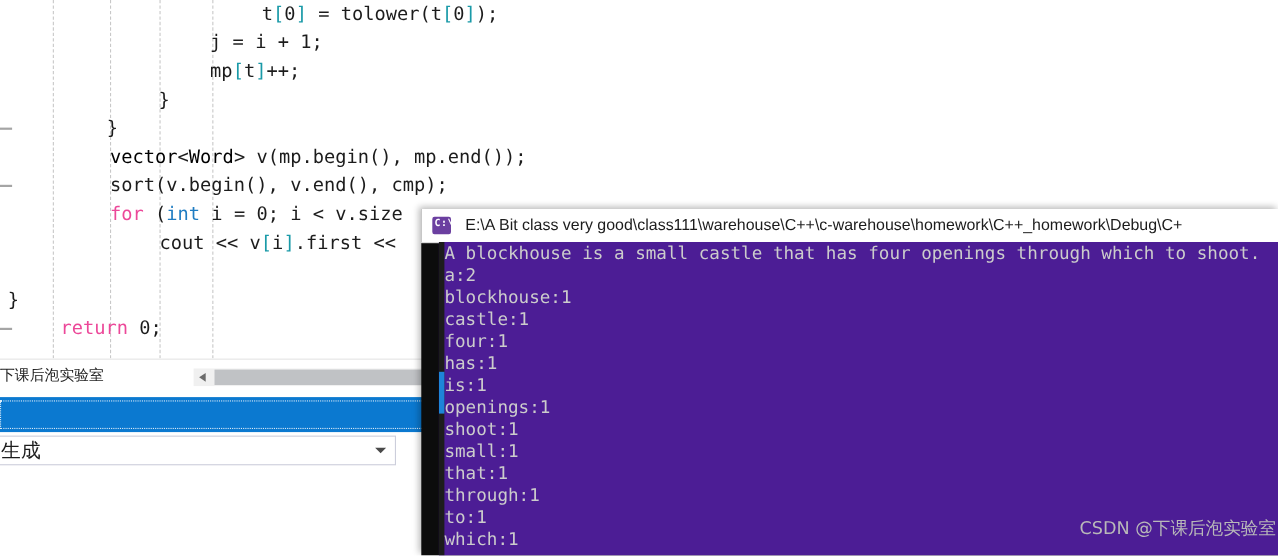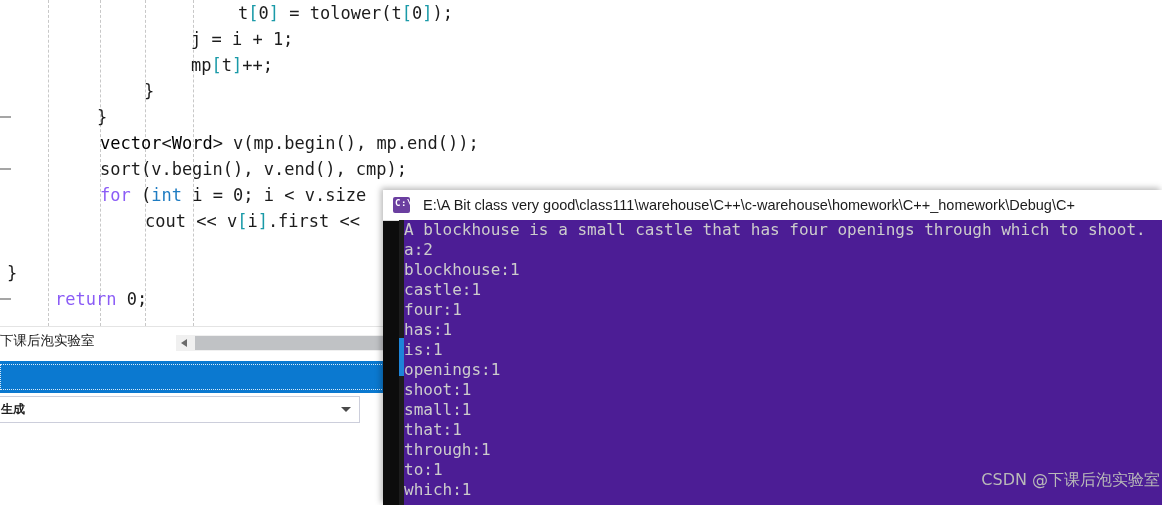--- a/index.html
+++ b/index.html
@@ -27,21 +27,21 @@
   
   .guide{position:absolute;top:0;width:0;height:326px;border-left:1px dashed #c8c8c8;}
 
   .code{
     position:absolute;left:0;top:0;width:1162px;height:326px;
     font-family:"DejaVu Sans Mono","Liberation Mono",monospace;
     font-size:17px;line-height:26px;
     color:#1c1c1c;white-space:pre;
   }
   .ln{position:absolute;left:0;width:1162px;height:26px;white-space:pre;}
-  .k-ctrl{color:#8b5cf6;}      
+  .k-ctrl{color:#ec4899;}      
   .k-type{color:#1f7cc2;}      
   .k-class{color:#000000;}     
   .brk{color:#1a9aa8;}         
   .op{color:#1c1c1c;}
 
   
   .hscroll-zone{position:absolute;left:0;top:326px;width:1162px;height:34px;background:#ffffff;}
   .hscroll-sep{position:absolute;left:0;top:0;width:1162px;height:1px;background:#e4e4e4;}
   .errlist-hdr{
     position:absolute;left:0;top:4px;height:22px;width:175px;
@@ -67,21 +67,21 @@
     border:1px dotted rgba(255,255,255,.85);
   }
 
   
   .bottombar{position:absolute;left:0;top:393px;width:1162px;height:112px;background:#ffffff;}
   .combo{
     position:absolute;left:-4px;top:3px;width:362px;height:25px;
     background:#ffffff;border:1px solid #cccedb;
   }
   .combo-text{
-    position:absolute;left:4px;top:3px;font-size:12px;color:#1c1c1c;line-height:19px;white-space:nowrap;font-weight:bold;
+    position:absolute;left:4px;top:3px;font-size:18px;color:#1c1c1c;line-height:19px;white-space:nowrap;
   }
   .combo-arrow{position:absolute;right:8px;top:10px;
     border-left:5px solid transparent;border-right:5px solid transparent;border-top:5px solid #4a4a4a;}
 
   
   .console{
     position:absolute;left:383px;top:190px;width:779px;height:315px;
     background:#0c0c0c;
     box-shadow:-2px -2px 6px rgba(0,0,0,.28);
   }

